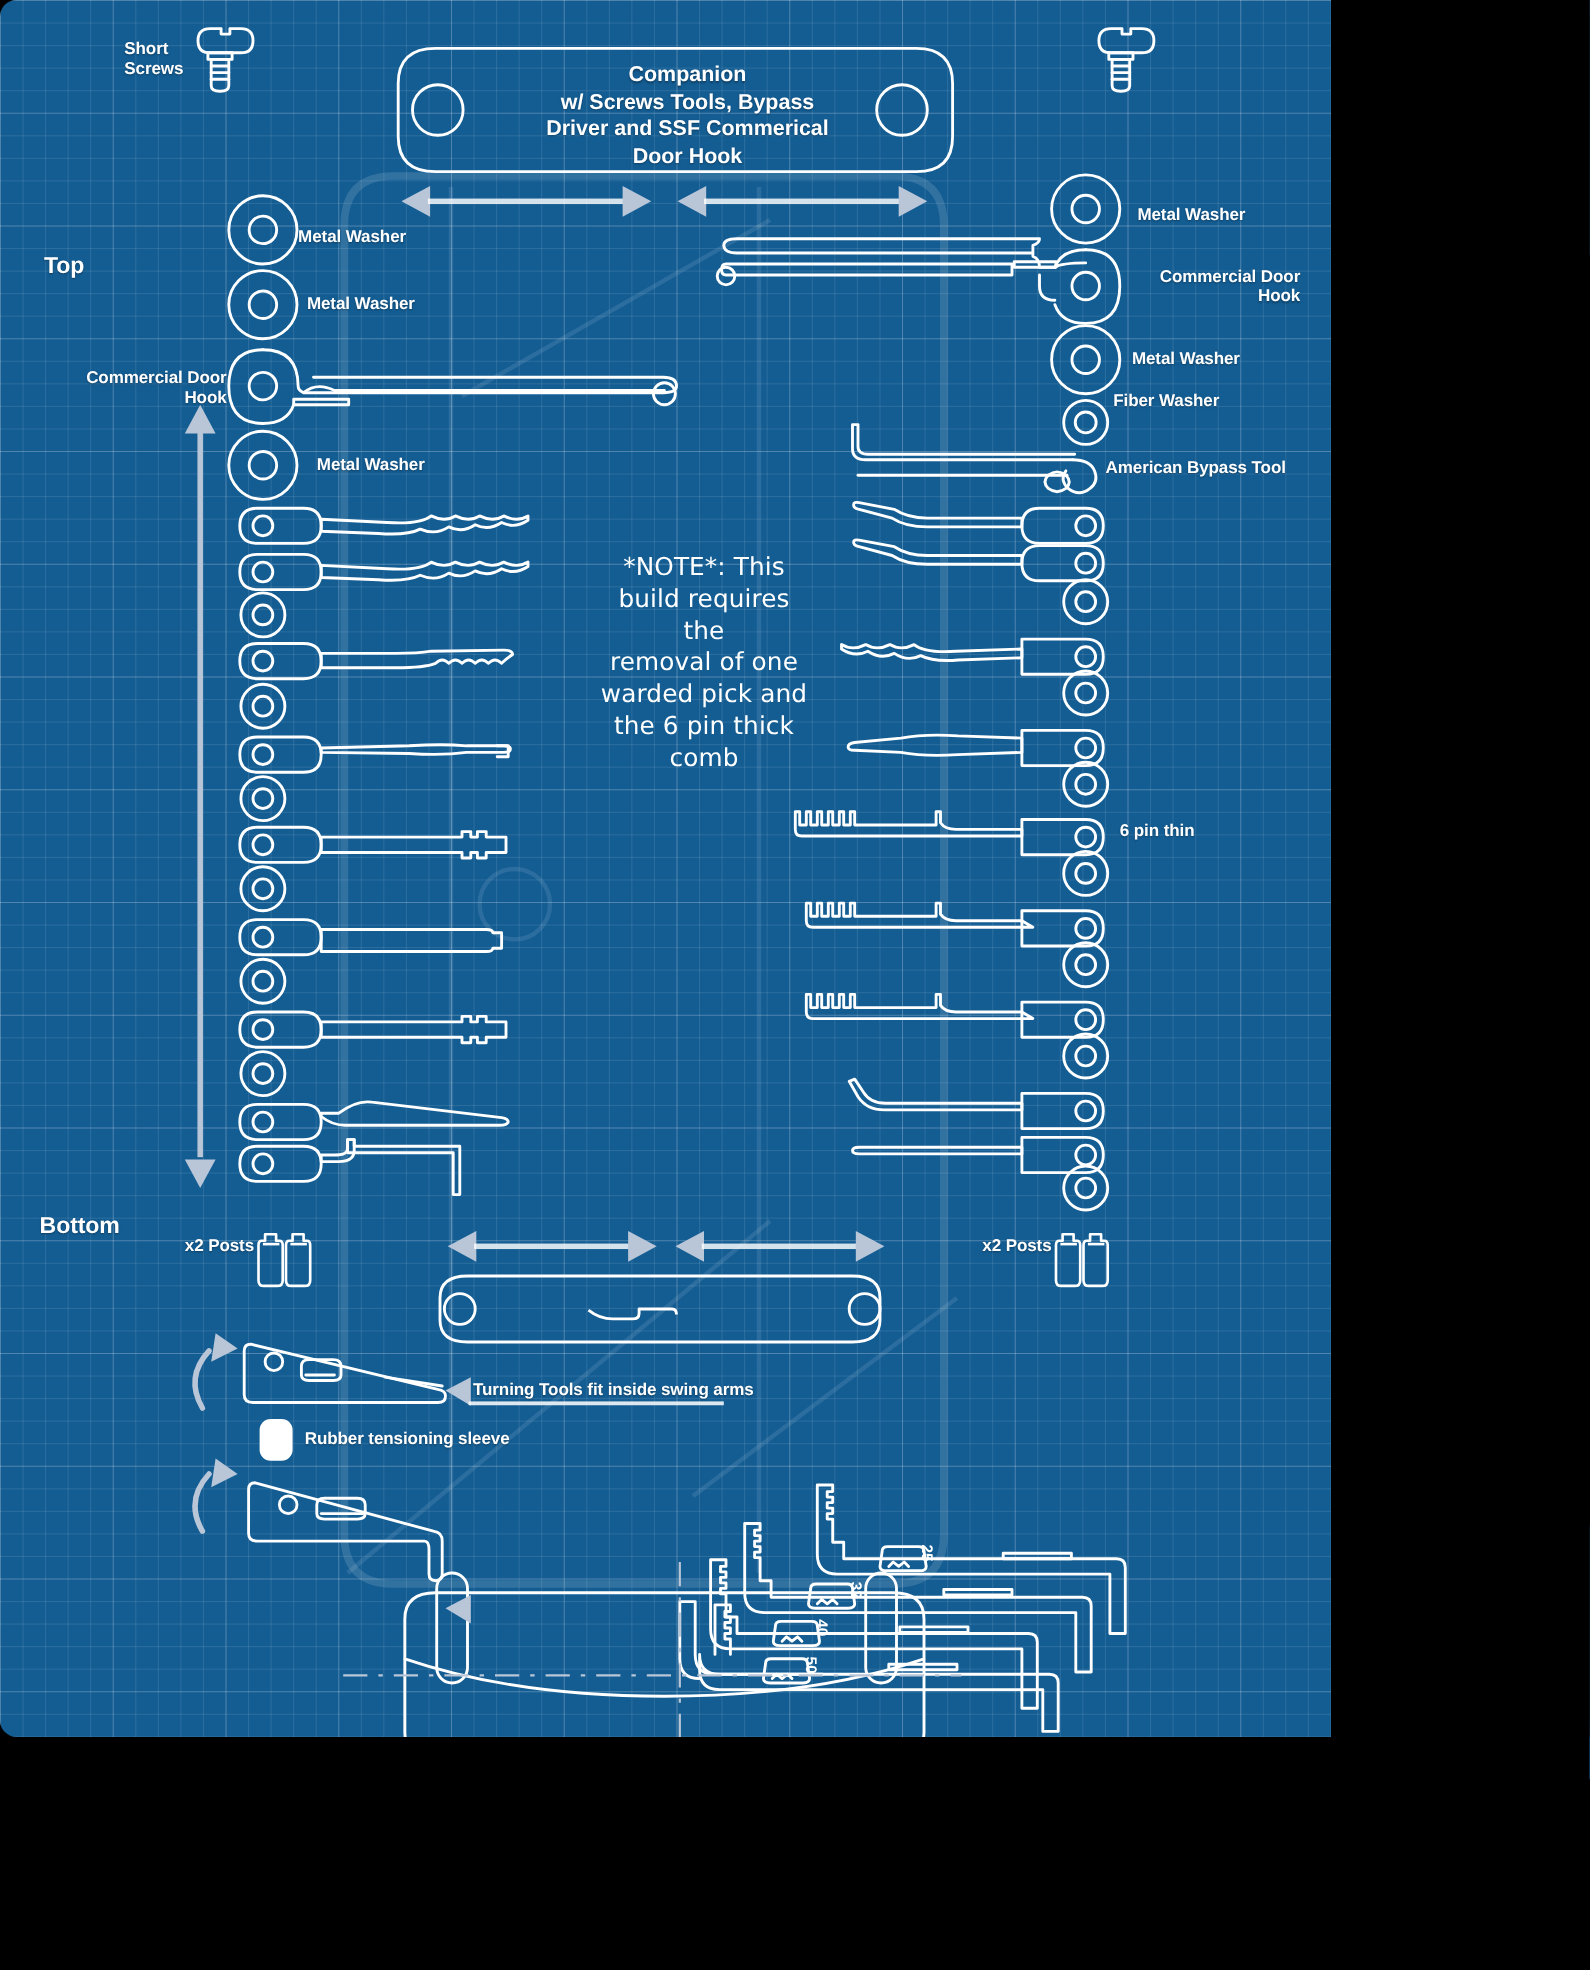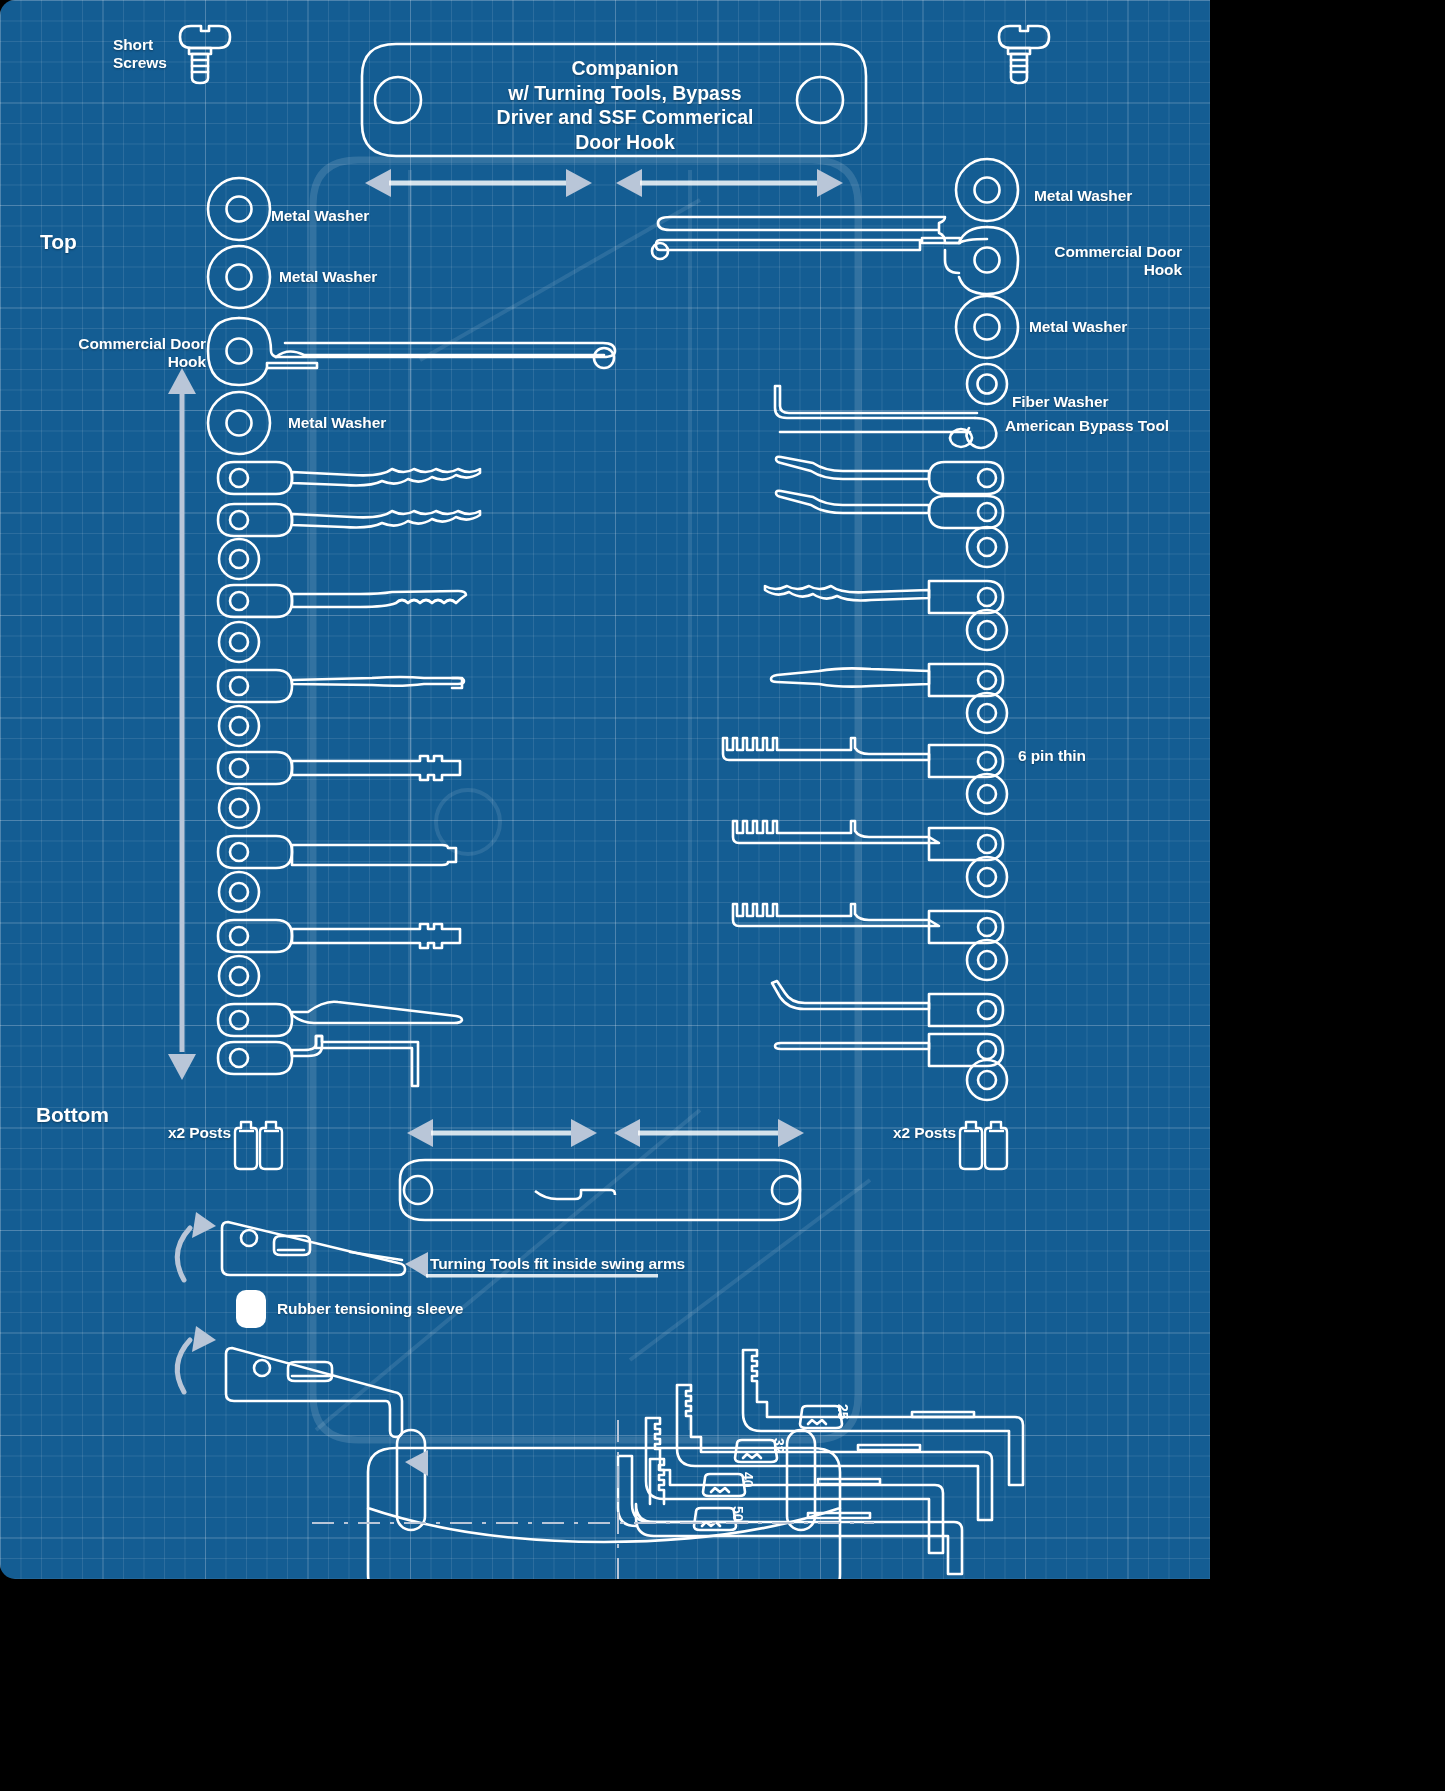--- a/index.html
+++ b/index.html
@@ -504,39 +504,45 @@
       <g stroke="#b9c6d8" stroke-width="2" fill="none" stroke-dasharray="22 10 4 10">
         <line x1="312" y1="1523" x2="874" y2="1523"></line>
         <line x1="618" y1="1420" x2="618" y2="1625"></line>
       </g>
     </svg>
 
     <div class="lbl" style="left:113px; top:36px;">Short
 Screws</div>
 
     <div class="title" style="left:455px; top:56px; width:340px;">Companion
-w/ Turning Tools, Bypass
+w/ Screws Tools, Bypass
 Driver and SSF Commerical
 Door Hook</div>
 
     <div class="lbl big" style="left:40px; top:182px;">Top</div>
 
     <div class="lbl" style="left:271px; top:207px;">Metal Washer</div>
     <div class="lbl" style="left:279px; top:268px;">Metal Washer</div>
     <div class="lbl c" style="left:46px; top:335px; width:160px;">Commercial Door
 Hook</div>
     <div class="lbl" style="left:288px; top:414px;">Metal Washer</div>
 
     <div class="lbl" style="left:1034px; top:187px;">Metal Washer</div>
     <div class="lbl c" style="left:1022px; top:243px; width:160px;">Commercial Door
 Hook</div>
     <div class="lbl" style="left:1029px; top:318px;">Metal Washer</div>
-    <div class="lbl" style="left:1012px; top:393px;text-align:center;">Fiber Washer</div>
+    <div class="lbl" style="left:1012px; top:356px;text-align:center;">Fiber Washer</div>
     <div class="lbl" style="left:1005px; top:417px;">American Bypass Tool</div>
 
+    <div class="note" style="left:540px; top:502px; width:200px;">*NOTE*: This
+build requires the
+removal of one
+warded pick and
+the 6 pin thick
+comb</div>
 
     <div class="lbl" style="left:1018px; top:747px;">6 pin thin</div>
 
     <div class="lbl big" style="left:36px; top:1055px;">Bottom</div>
 
     <div class="lbl" style="left:168px; top:1124px;">x2 Posts</div>
     <div class="lbl" style="left:893px; top:1124px;">x2 Posts</div>
 
     <div class="lbl" style="left:430px; top:1255px;">Turning Tools fit inside swing arms</div>
     <div class="lbl" style="left:277px; top:1300px;">Rubber tensioning sleeve</div>

